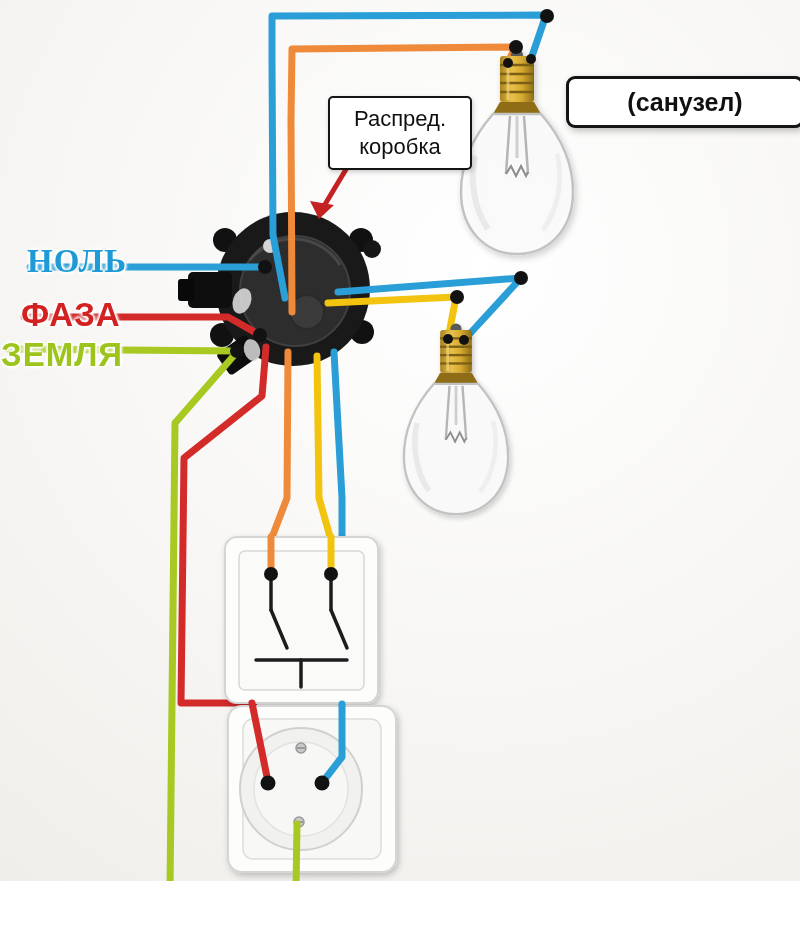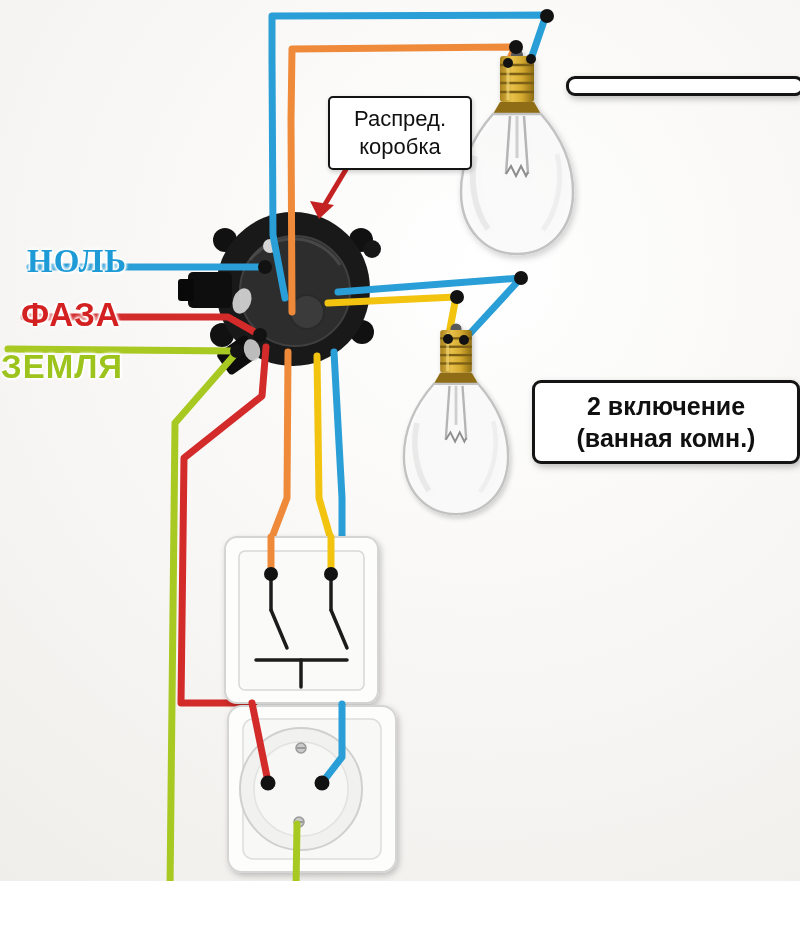--- a/index.html
+++ b/index.html
@@ -34,21 +34,21 @@
   }
   .wire-label{
     position:absolute;
     font-weight:bold;
     font-size:33px;
     letter-spacing:1px;
     text-shadow:2px 0 3px #fff,-2px 0 3px #fff,0 2px 3px #fff,0 -2px 3px #fff,1px 1px 2px #fff;
   }
   #label-neutral{left:27px;top:243px;color:#1e9bd7;font-family:Liberation Serif, serif;}
   #label-phase{left:21px;top:296px;color:#d32020;}
-  #label-ground{left:1px;top:348px;color:#9cc41c;}
+  #label-ground{left:1px;top:336px;color:#9cc41c;}
   .wire{fill:none;stroke-width:7;stroke-linecap:round;stroke-linejoin:round;}
   .dot{fill:#121212;}
 </style>
 </head>
 <body>
 
 <div id="stage">
 
   <svg id="wiring-svg" width="800" height="927" viewBox="0 0 800 927">
     <defs>
@@ -168,24 +168,21 @@
       <polygon points="319,219 334,205 310,201" fill="#c42222"></polygon>
     </g>
   </svg>
 
   <div class="callout" id="junction-callout">
     <span class="line">Распред.</span>
     <span class="line">коробка</span>
   </div>
 
   <div class="callout" id="bulb1-callout">
+    <span class="line">(санузел)</span>
   </div>
 
-  <div class="callout" id="bulb2-callout">
-    <span class="line">2 включение</span>
-    <span class="line">(ванная комн.)</span>
-  </div>
 
   <div class="wire-label" id="label-neutral">НОЛЬ</div>
   <div class="wire-label" id="label-phase">ФАЗА</div>
   <div class="wire-label" id="label-ground">ЗЕМЛЯ</div>
 
 </div>
 
 </body></html>

